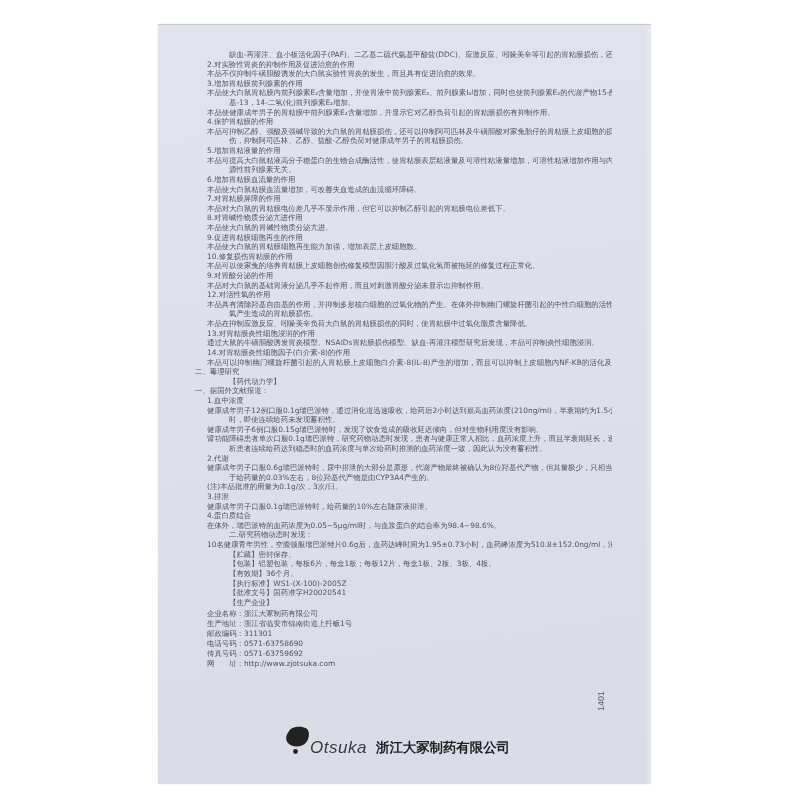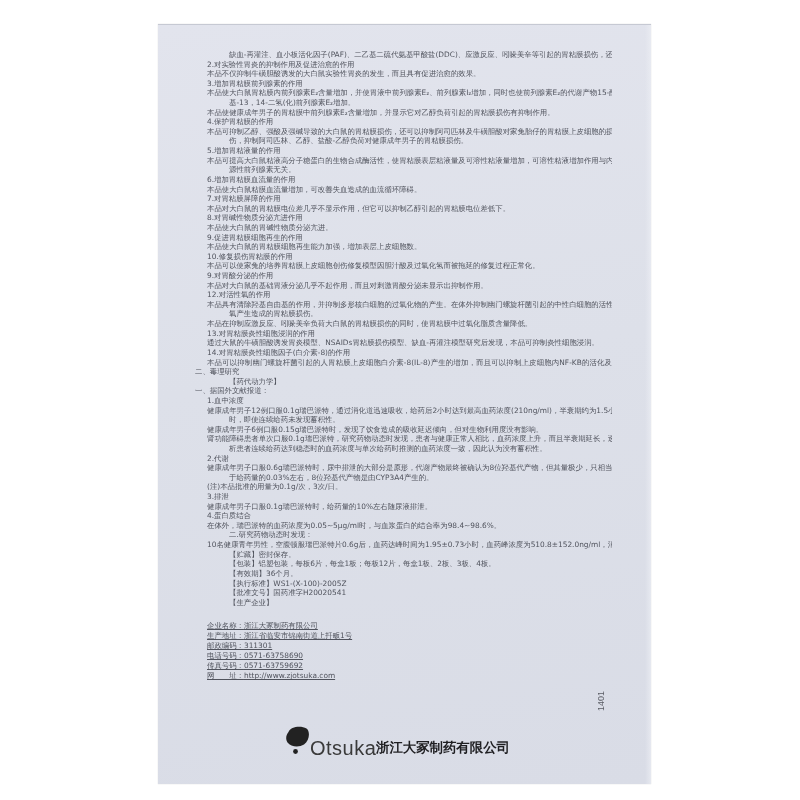--- a/index.html
+++ b/index.html
@@ -21,28 +21,28 @@
   .text {
     position: absolute; left: 34px; top: 25px; width: 420px;
     font-family: "DejaVu Sans", sans-serif;
     font-size: 7.4px; line-height: 9.62px; color: #50535d;
   }
   .ln { height: 9.62px; white-space: nowrap; overflow: hidden; }
   .l0 { padding-left: 0; margin-left: 37px; }
   .l1 { padding-left: 3px; }
   .l2 { padding-left: 15px; }
   .full { text-align: justify; text-align-last: justify; }
-  .mfr { margin-top: 14px; text-decoration: underline; }
+  .mfr { margin-top: 2px; }
   .mfr .ln { height: 10px; line-height: 10px; }
 
   .logo-blob { position: absolute; left: 127px; top: 700px; width: 25px; height: 30px; }
   .logo-word {
     position: absolute; left: 152px; top: 714px;
-    font-family: "Liberation Sans", sans-serif; font-size: 20px; letter-spacing: 0.5px;
-    color: #3a3a3a; line-height: 18px;
+    font-family: "Liberation Sans", sans-serif; font-size: 17px; letter-spacing: 0.5px;
+    color: #3a3a3a; line-height: 18px; font-style: italic;
   }
   .logo-company {
     position: absolute; left: 218px; top: 715px;
     font-family: "DejaVu Sans", sans-serif; font-size: 13.4px; font-weight: bold;
     color: #1f1f22; line-height: 16px; white-space: nowrap;
   }
   .print-code {
     position: absolute; left: 430px; top: 671px; width: 26px; height: 10px;
     font-family: "Liberation Sans", sans-serif; font-size: 9px; line-height: 10px;
     color: #5a5c64; text-align: center; transform: rotate(-90deg);

